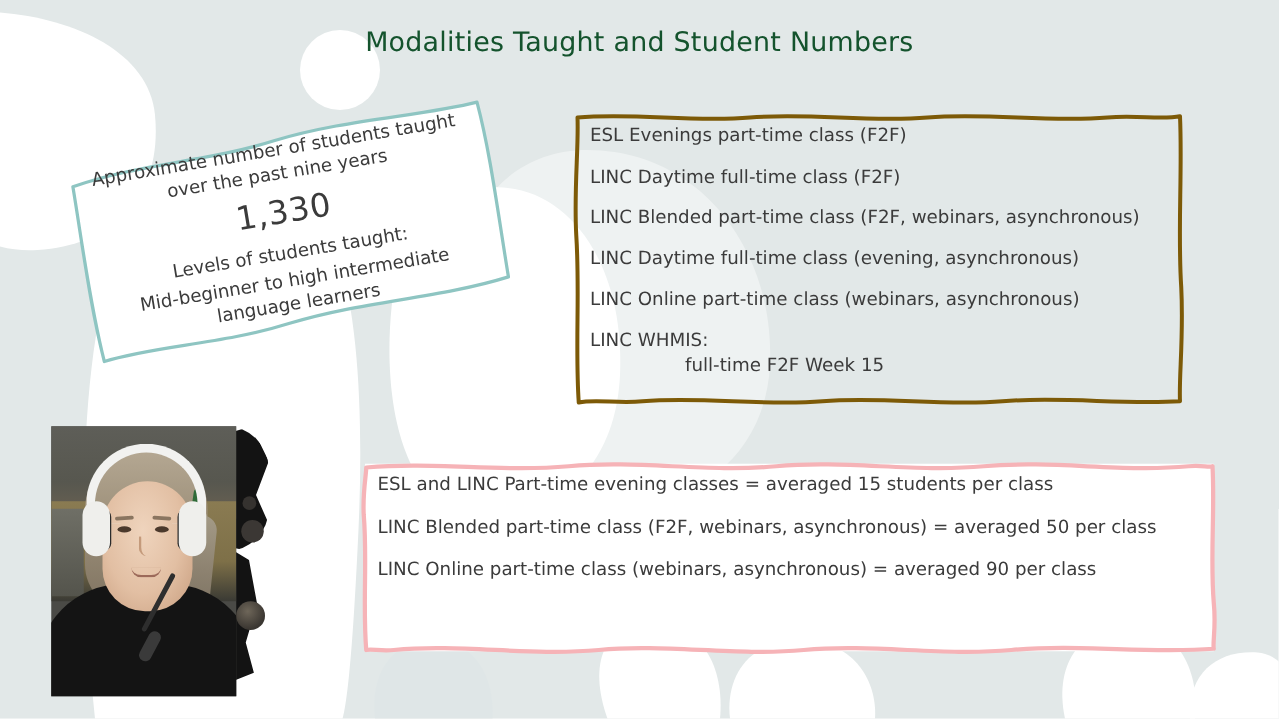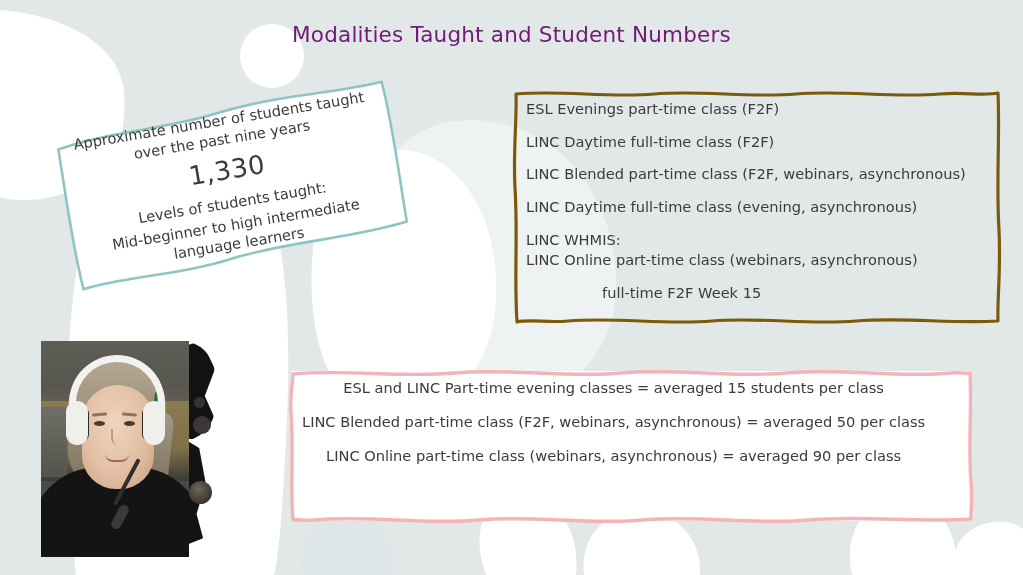--- a/index.html
+++ b/index.html
@@ -27,21 +27,21 @@
   
   #title {
     position: absolute;
     left: 0;
     top: 22px;
     width: 1023px;
     text-align: center;
     font-size: 21.5px;
     font-weight: 400;
     letter-spacing: 0.2px;
-    color: #701a75;
+    color: #14532d;
     font-family: "DejaVu Sans", sans-serif;
   }
 
   
   #teal-card {
     position: absolute;
     left: 64px;
     top: 110px;
     width: 330px;
     height: 145px;
@@ -214,29 +214,29 @@
     position: absolute;
     left: 0; top: 0;
   }
   .line {
     font-size: 14.6px;
     color: #3b3b3b;
     line-height: 1.25;
     white-space: nowrap;
   }
 
-  #brown-box { left: 512px; top: 88px; width: 490px; height: 238px; }
+  #brown-box { left: 458px; top: 88px; width: 490px; height: 238px; }
   #brown-box .content { padding: 12px 0 0 14px; }
   #brown-box .line { margin-bottom: 14.5px; }
   #brown-box .line.sub { margin-bottom: 1px; padding-left: 76px; }
   #brown-box .line.whmis-head { margin-bottom: 2px; }
 
   #pink-box { left: 289px; top: 368px; width: 685px; height: 156px; }
   #pink-box .content { padding: 11px 0 0 13px; }
-  #pink-box .line { margin-bottom: 16px; text-align: center; }
+  #pink-box .line { margin-bottom: 16px; }
 
   .pink-fill {
     position: absolute;
     left: 3px; top: 3px;
     width: 679px; height: 150px;
     background: #ffffff;
   }
 </style>
 </head>
 <body>
@@ -327,22 +327,22 @@
                C 488 50 484 96 487 142 C 489 182 485 214 486 233
                C 440 236 392 229 344 233 C 296 237 248 229 200 233 C 152 237 104 229 56 233
                C 36 235 18 231 5 234
                C 2 190 6 146 3 100 C 1 64 5 30 4 6 Z" fill="none" stroke="#7d5a07" stroke-width="3.2" stroke-linejoin="round"></path>
     </svg>
     <div class="content">
       <div class="line">ESL Evenings part-time class (F2F)</div>
       <div class="line">LINC Daytime full-time class (F2F)</div>
       <div class="line">LINC Blended part-time class (F2F, webinars, asynchronous)</div>
       <div class="line">LINC Daytime full-time class (evening, asynchronous)</div>
+      <div class="line">LINC Online part-time class (webinars, asynchronous)</div>
       <div class="line whmis-head">LINC WHMIS:</div>
-      <div class="line">LINC Online part-time class (webinars, asynchronous)</div>
       <div class="line sub">full-time F2F Week 15</div>
     </div>
   </div>
 
   <div id="pink-box" class="wavy-box">
     <div class="pink-fill"></div>
     <svg class="frame" width="685" height="156" viewBox="0 0 685 156">
       <path d="M 4 6
                C 58 1 112 10 166 5 C 222 0 276 10 332 5 C 388 0 442 10 498 5
                C 554 0 608 10 662 5 C 672 4 678 6 681 5

